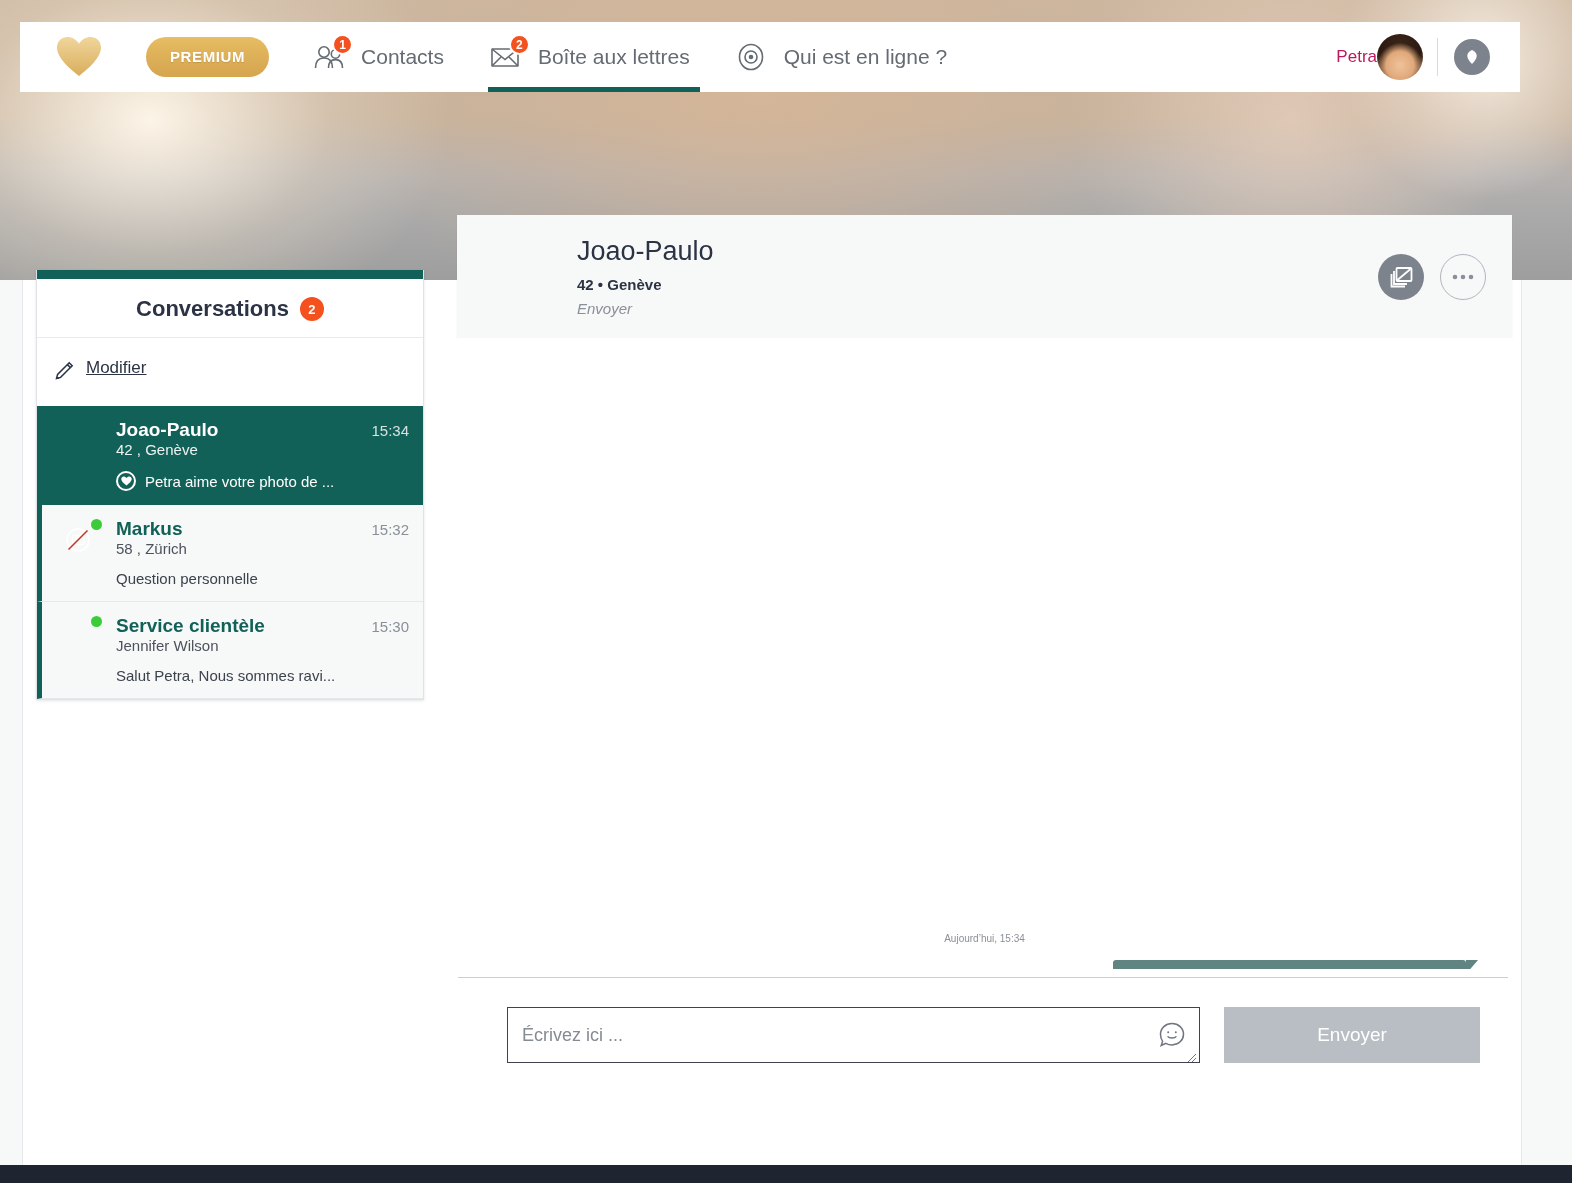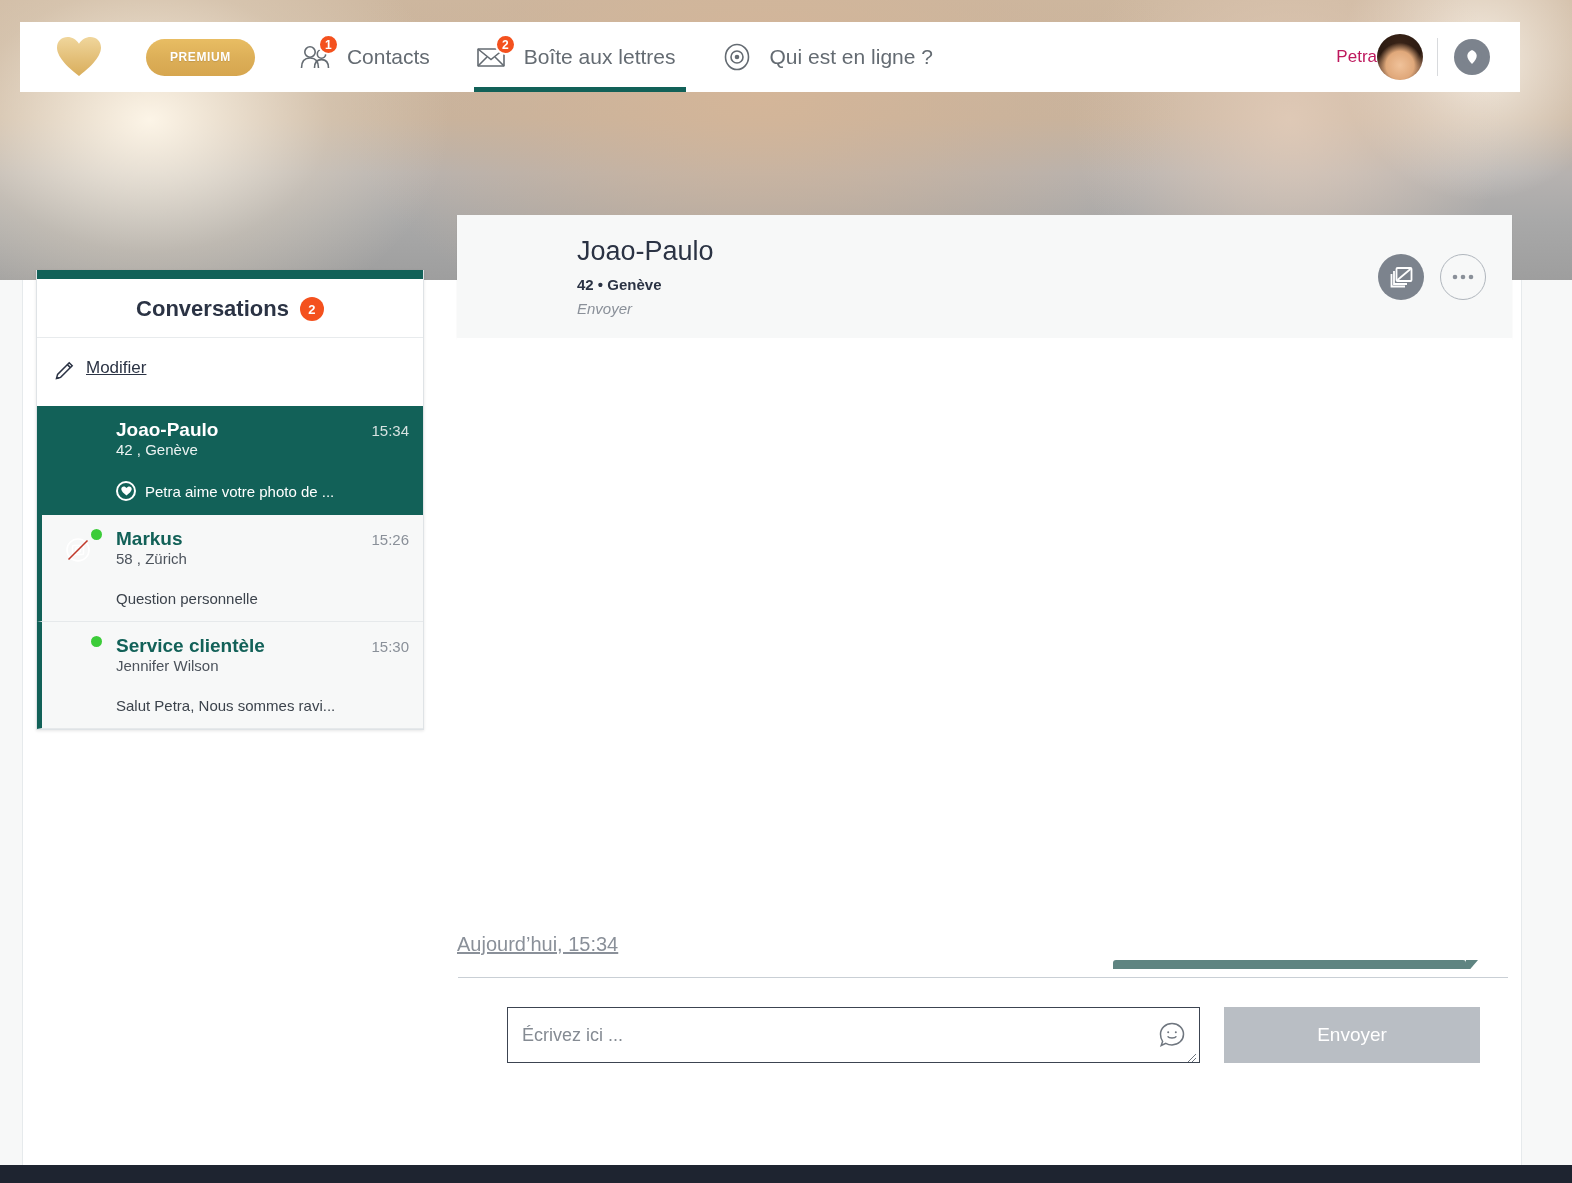--- a/index.html
+++ b/index.html
@@ -37,21 +37,21 @@
   }
   .logo-heart {
     width: 46px; height: 42px; margin-left: 36px; position: relative;
   }
   .logo-heart svg { display: block; }
 
   .premium-btn {
     margin-left: 44px;
     background: linear-gradient(to bottom, #e8bd63 0%, #dcae57 55%, #d6a64f 100%);
     color: #ffffff;
-    font-size: 12px; font-weight: bold; letter-spacing: 0.6px;
+    font-size: 15px; font-weight: bold; letter-spacing: 0.6px;
     border: none; border-radius: 22px;
     padding: 11px 24px 12px 24px;
     cursor: pointer;
     text-shadow: 0 1px 1px rgba(0,0,0,0.12);
   }
 
   .nav-item {
     display: flex; align-items: center; height: 70px;
     position: relative; padding: 0 2px; margin-left: 42px;
     cursor: pointer;
@@ -173,21 +173,21 @@
   }
   .conv-body { flex: 1; min-width: 0; }
   .conv-line1 { display: flex; align-items: baseline; }
   .conv-name {
     font-size: 19px; font-weight: bold; color: #126158; flex: 1;
     white-space: nowrap; overflow: hidden; text-overflow: ellipsis;
   }
   .conv-time { font-size: 15px; color: #8a9099; flex: none; margin-left: 8px; }
   .conv-sub { font-size: 15px; color: #4c535c; margin-top: 7px; }
   .conv-preview {
-    font-size: 15px; color: #3c434c; margin-top: 22px;
+    font-size: 15px; color: #3c434c; margin-top: 12px;
     display: flex; align-items: center;
     white-space: nowrap; overflow: hidden; text-overflow: ellipsis;
   }
   .conv-item.selected .conv-name { color: #ffffff; }
   .conv-item.selected .conv-time { color: #d6e2e0; }
   .conv-item.selected .conv-sub { color: #ecf3f2; }
   .conv-item.selected .conv-preview { color: #ffffff; }
   .heart-badge {
     width: 20px; height: 20px; border-radius: 50%;
     border: 2px solid #fff; flex: none; margin-right: 9px;
@@ -223,21 +223,21 @@
   .circ-btn.filled { background: #7c838d; }
   .circ-btn.outline { background: transparent; border: 1px solid #b0b6bd; }
 
   .chat-body {
     background: #ffffff;
     position: absolute; left: 0; right: 0; top: 123px; bottom: 170px;
     padding: 0 46px;
   }
   .msg-stamp {
     position: absolute; left: 0; right: 0; top: 595px;
-    font-size: 20px; color: #8a9099; text-decoration: underline;
+    text-align: center; font-size: 10px; color: #8a9099;
   }
   .msg-row { position: absolute; right: 46px; top: 622px; display: flex; justify-content: flex-end; }
   .bubble {
     background: #5f8481; color: #ffffff;
     font-size: 18px; line-height: 1.55;
     padding: 16px 22px 17px 22px;
     max-width: 560px;
     border-radius: 3px;
     position: relative;
   }
@@ -456,21 +456,21 @@
               <rect x="7.5" y="8.5" width="11" height="9" rx="1" stroke="#ffffff" stroke-width="1.5"></rect>
               <circle cx="13" cy="13" r="2.6" stroke="#ffffff" stroke-width="1.3"></circle>
               <path d="M3.5 22.5 L22.5 3.5" stroke="#c0392b" stroke-width="1.6"></path>
             </svg>
           </span>
           <span class="online-dot"></span>
         </span>
         <span class="conv-body">
           <span class="conv-line1">
             <span class="conv-name">Markus</span>
-            <span class="conv-time">15:26</span>
+            <span class="conv-time">15:32</span>
           </span>
           <span class="conv-sub">58 , Zürich</span>
           <span class="conv-preview">Question personnelle</span>
         </span>
       </div>
 
       <div class="conv-item">
         <span class="conv-avatar">
           <span class="photo"><span class="ph-service"></span></span>
           <span class="online-dot"></span>

